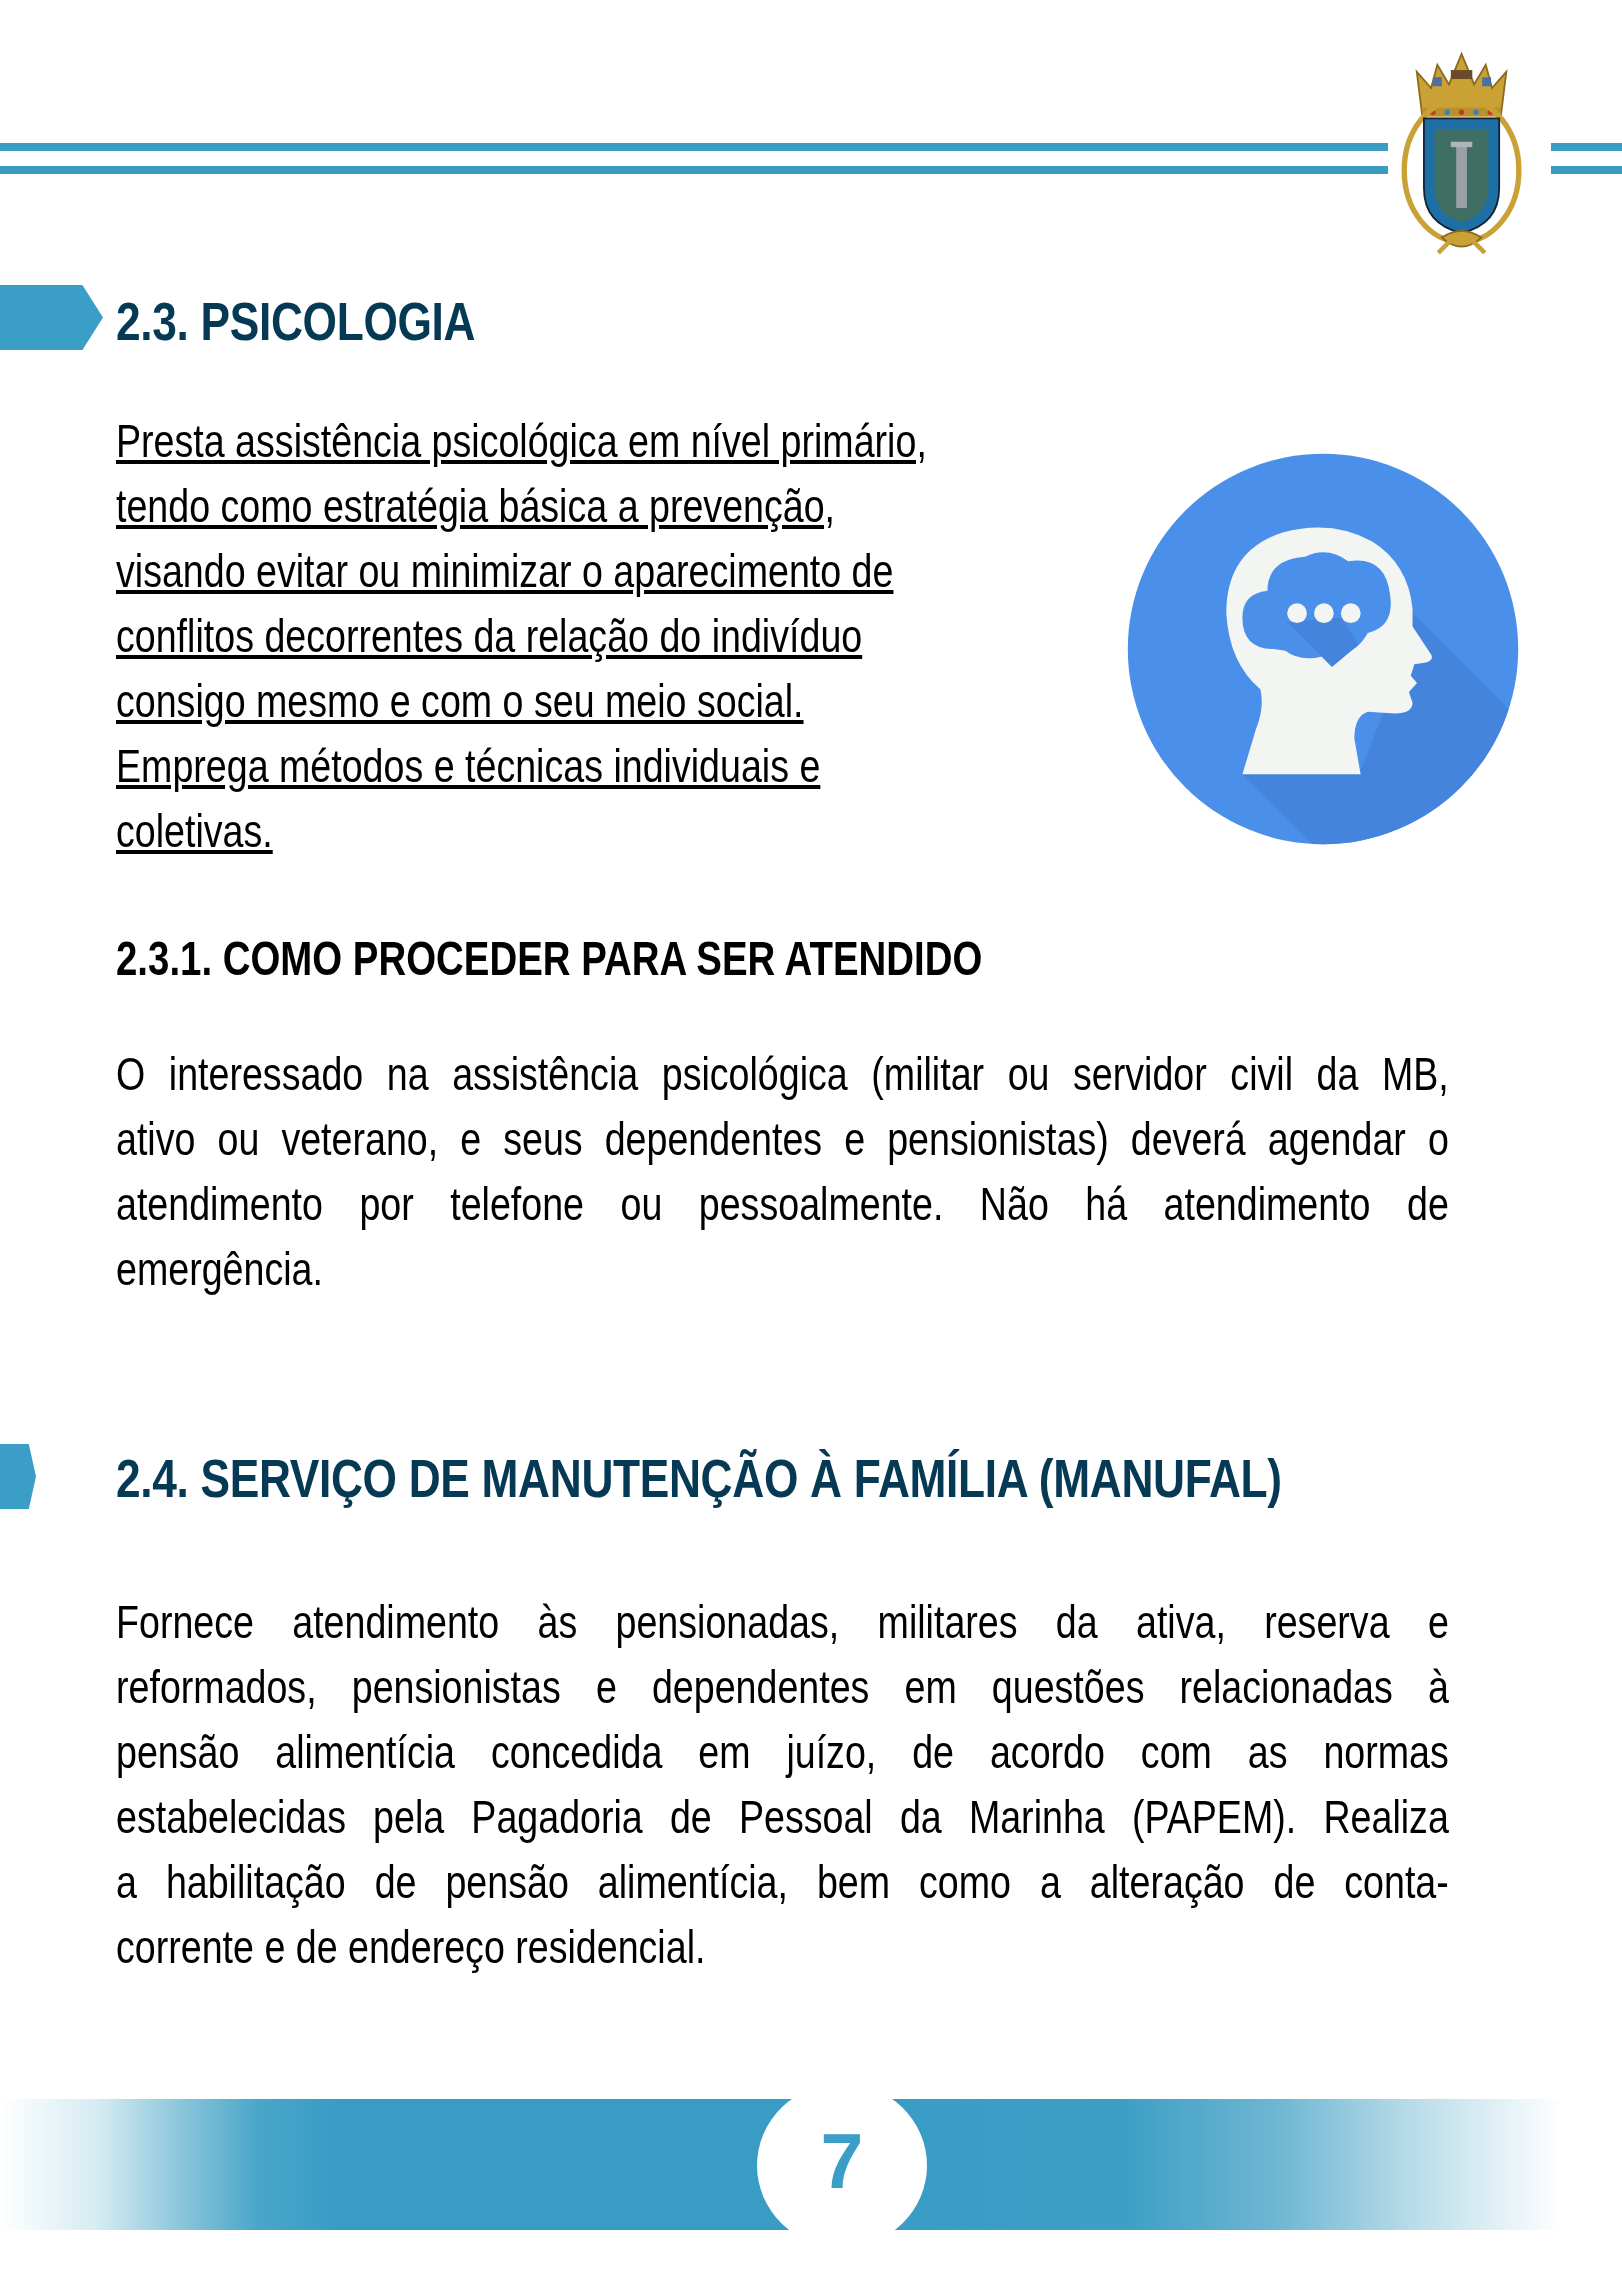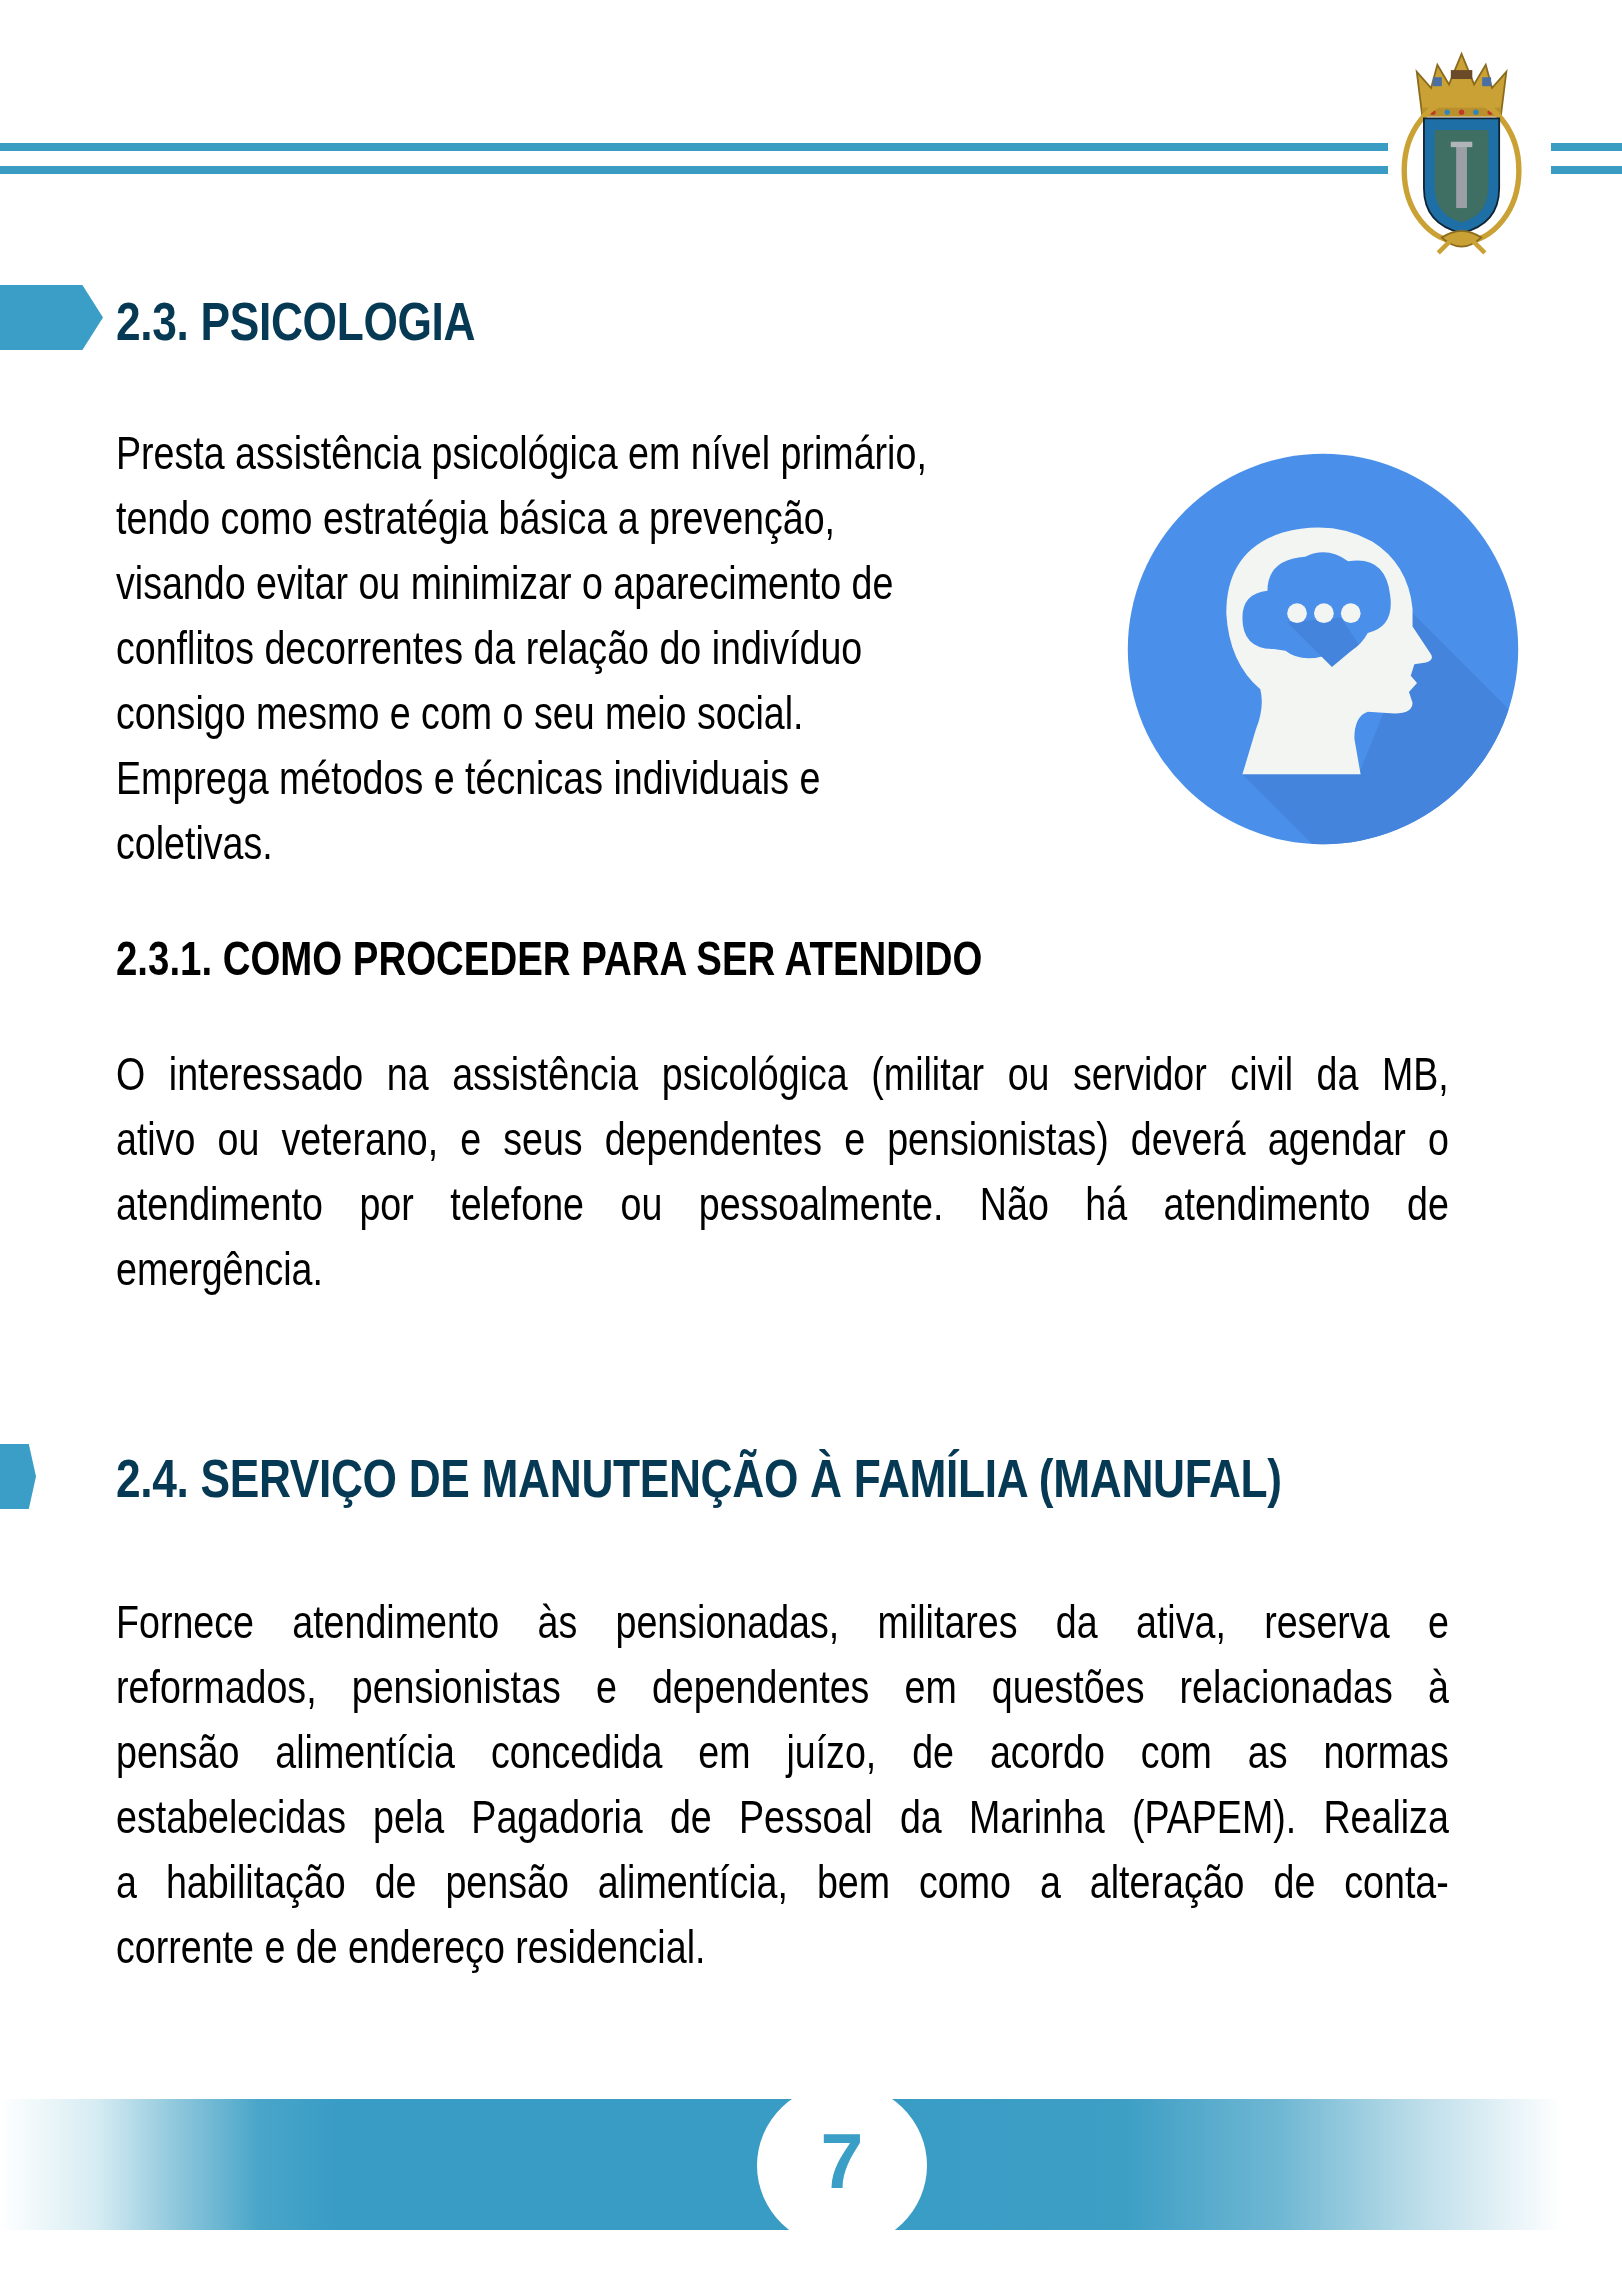--- a/index.html
+++ b/index.html
@@ -54,21 +54,21 @@
   <rect x="66" y="112" width="12" height="70" fill="#9aa0a6"></rect>
   <rect x="60" y="108" width="24" height="6" fill="#b0b5ba"></rect>
 
   <path d="M50 215 Q72 200 94 215 Q72 235 50 215 Z" fill="#c9a135" stroke="#8a6a1c" stroke-width="2"></path>
   <path d="M46 232 L60 218 M98 232 L84 218" stroke="#c9a135" stroke-width="5"></path>
 </svg>
 
 <div class="chevron chev1"></div>
 <div class="h2" style="top:294px;">2.3. PSICOLOGIA</div>
 
-<div class="para" style="top:420px;">
+<div class="para" style="top:408px;text-decoration:underline;">
   <span class="line">Presta assistência psicológica em nível primário,</span>
   <span class="line">tendo como estratégia básica a prevenção,</span>
   <span class="line">visando evitar ou minimizar o aparecimento de</span>
   <span class="line">conflitos decorrentes da relação do indivíduo</span>
   <span class="line">consigo mesmo e com o seu meio social.</span>
   <span class="line">Emprega métodos e técnicas individuais e</span>
   <span class="line">coletivas.</span>
 </div>
 
 <svg class="icon-psy" viewBox="0 0 440 440">

